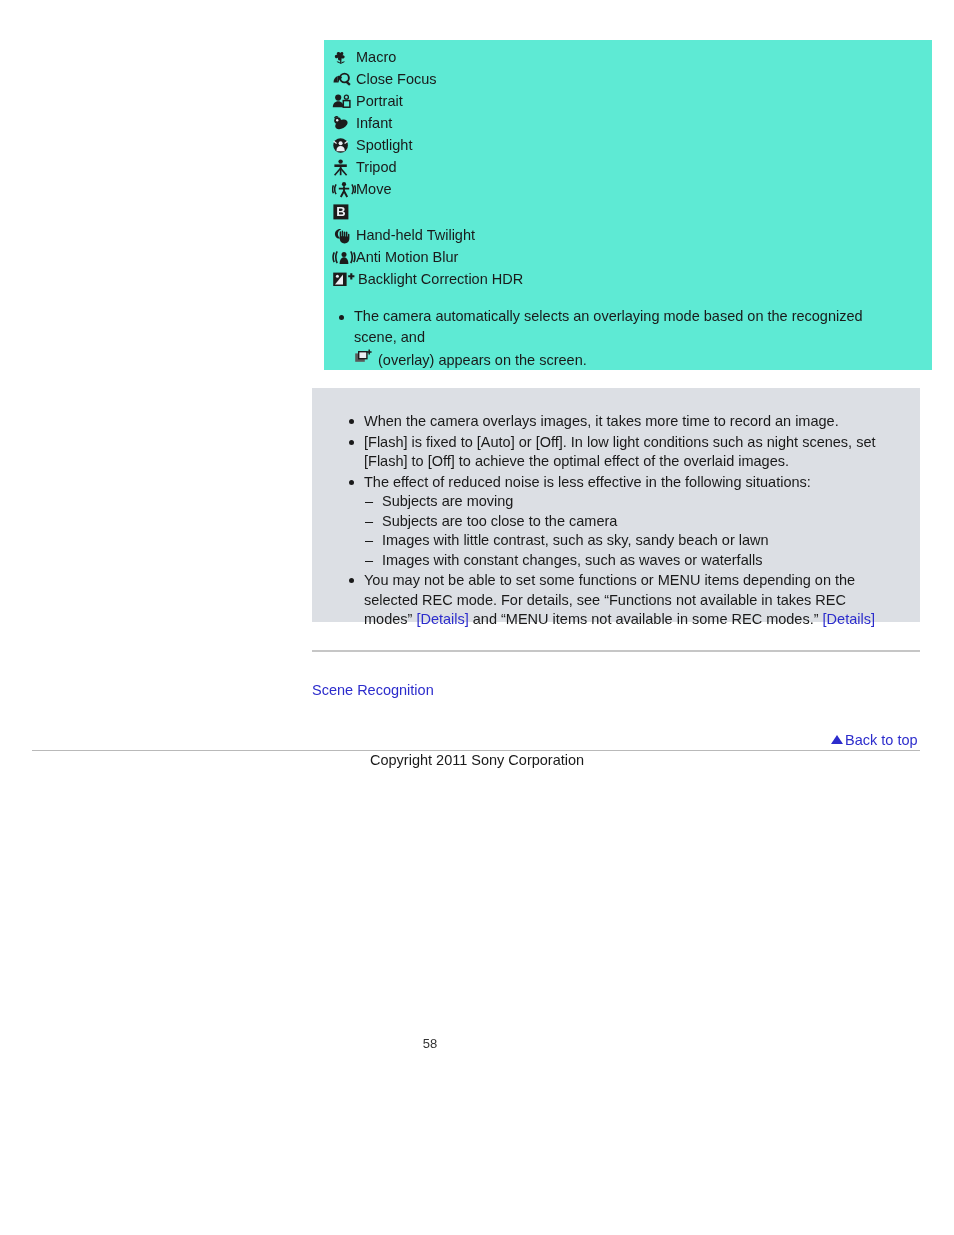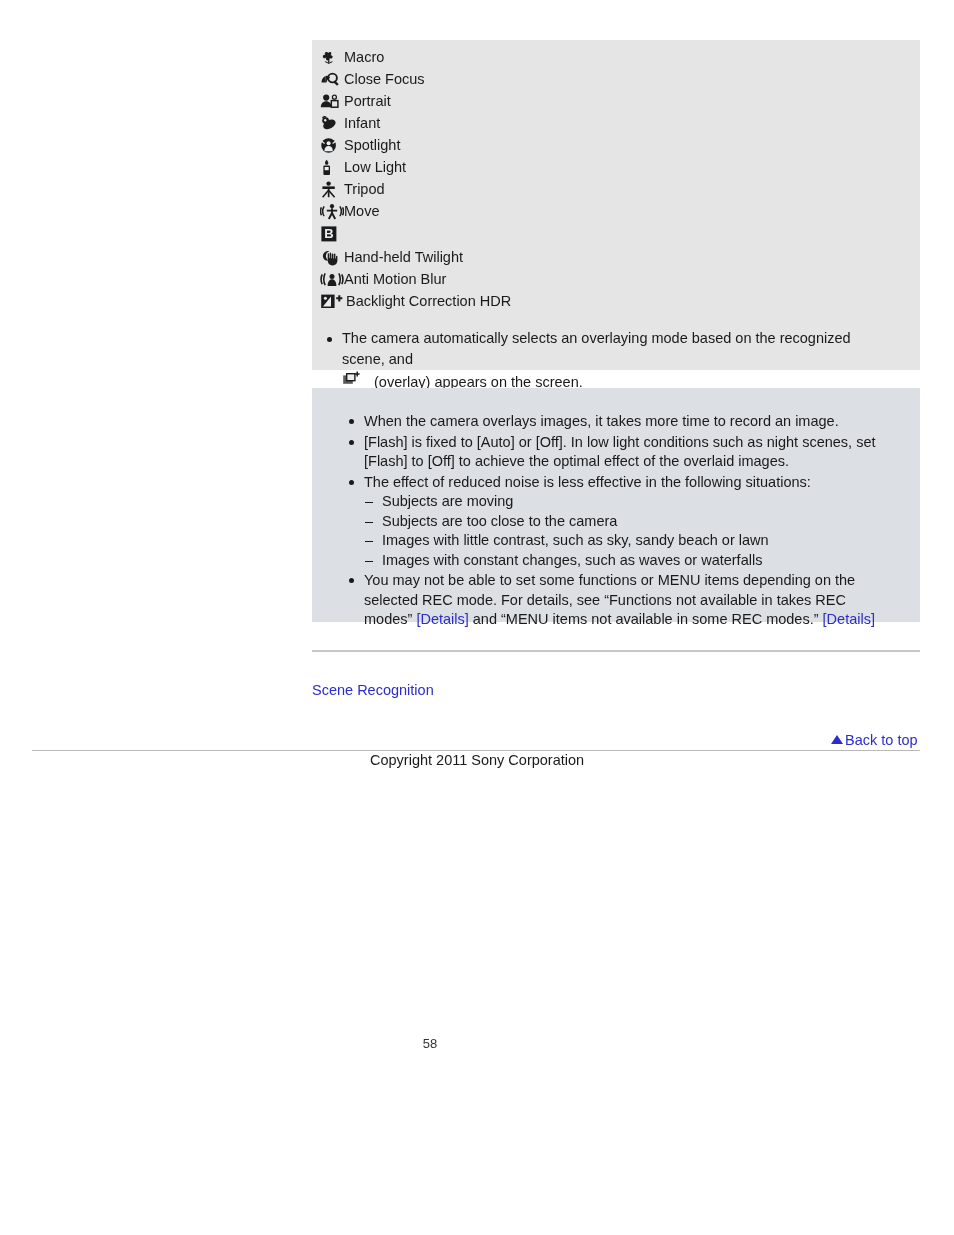--- a/index.html
+++ b/index.html
@@ -12,25 +12,25 @@
     height: 1235px;
     position: relative;
     font-family: "Liberation Sans", sans-serif;
     color: #1a1a1a;
     overflow: hidden;
   }
 
   
   #scene-icon-box {
     position: absolute;
-    left: 312px;
+    left: 324px;
     top: 40px;
     width: 608px;
     height: 330px;
-    background: #e5e5e5;
+    background: #5eead4;
     box-sizing: border-box;
     padding: 6px 0 8px 0;
   }
 
   .icon-row {
     display: flex;
     align-items: center;
     height: 22px;
     padding-left: 8px;
   }
@@ -67,21 +67,21 @@
   }
   #overlay-note .line1 {
     font-size: 14.5px;
     line-height: 21px;
   }
   #overlay-note .line2 {
     font-size: 14.5px;
     line-height: 21px;
     display: flex;
     align-items: center;
-    gap: 12px;
+    gap: 4px;
     margin-top: 0px;
   }
 
   
   #notes-box {
     position: absolute;
     left: 312px;
     top: 388px;
     width: 608px;
     height: 234px;
@@ -253,30 +253,20 @@
         <circle cx="8.6" cy="8.5" r="7.3" fill="#1c1c1c"></circle>
         <circle cx="8.6" cy="6.2" r="2" fill="#eaeef3"></circle>
         <path d="M4.4 14.2 C4.4 10.6 6.2 9 8.6 9 C11 9 12.8 10.6 12.8 14.2 Z" fill="#eaeef3"></path>
         <path d="M1.6 4.2 L4.6 6.4" stroke="#eaeef3" stroke-width="1.2"></path>
         <path d="M15.6 4.2 L12.6 6.4" stroke="#eaeef3" stroke-width="1.2"></path>
       </svg>
     </span>
     <span class="lbl">Spotlight</span>
   </div>
 
-  <div class="icon-row">
-    <span class="glyph">
-      <svg width="14" height="17" viewBox="0 0 14 17">
-        <path d="M6.6 0.8 C5 2.6 4.6 4 5.4 5.2 C6.2 6.3 8 6 8.3 4.6 C8.6 3.2 7.8 2.2 6.6 0.8 Z" fill="#1c1c1c"></path>
-        <rect x="3.4" y="6.6" width="6.6" height="9.4" rx="1" fill="#1c1c1c"></rect>
-        <rect x="4.7" y="8" width="4" height="3.2" fill="#eaeef3"></rect>
-      </svg>
-    </span>
-    <span class="lbl">Low Light</span>
-  </div>
 
   <div class="icon-row">
     <span class="glyph">
       <svg width="18" height="17" viewBox="0 0 18 17">
         <circle cx="8.6" cy="2.6" r="2.2" fill="#1c1c1c"></circle>
         <rect x="2.4" y="5.4" width="12.4" height="2.6" fill="#1c1c1c"></rect>
         <rect x="7.8" y="8" width="1.7" height="8.2" fill="#1c1c1c"></rect>
         <path d="M8.6 9.2 L2.6 16.2" stroke="#1c1c1c" stroke-width="1.6"></path>
         <path d="M8.6 9.2 L14.6 16.2" stroke="#1c1c1c" stroke-width="1.6"></path>
       </svg>

